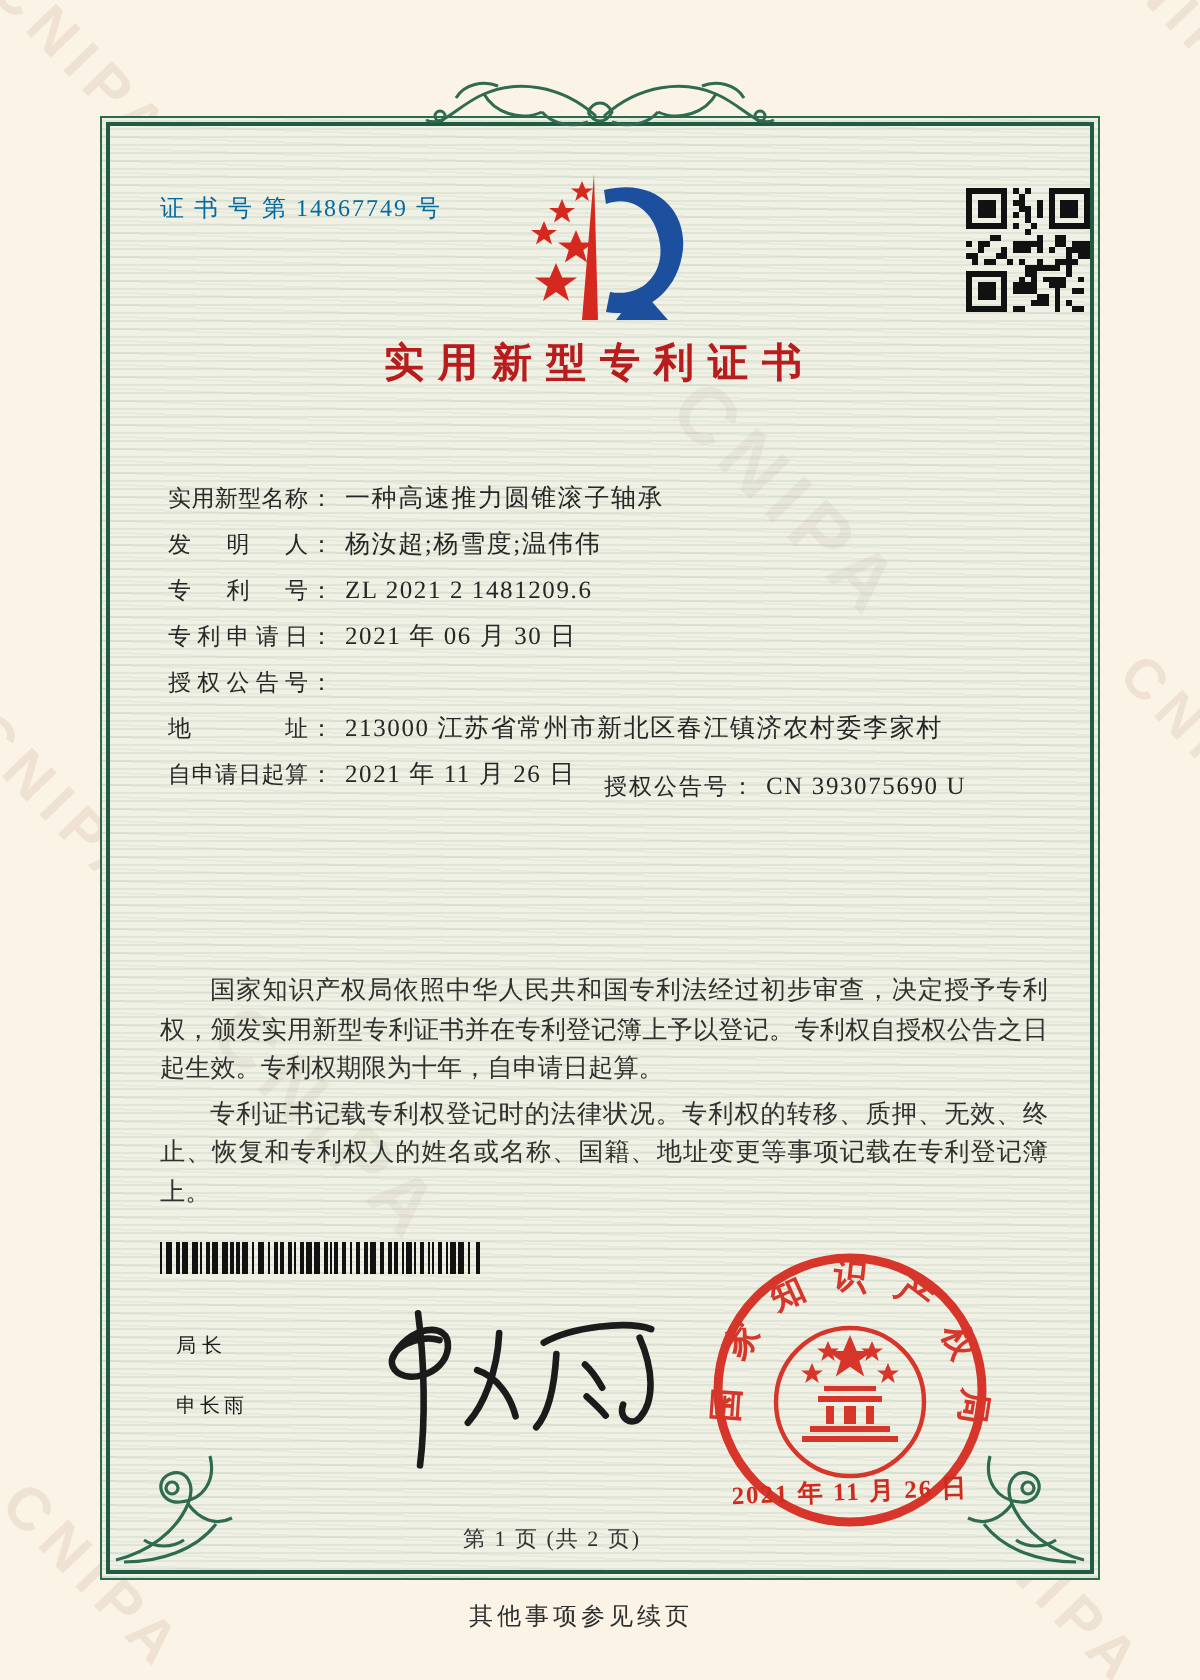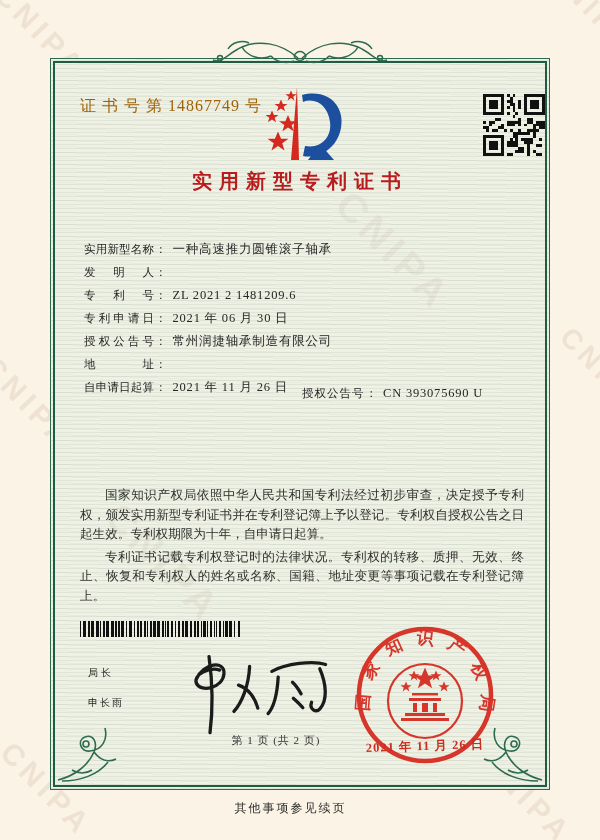--- a/index.html
+++ b/index.html
@@ -10,21 +10,21 @@
       color:rgba(190,150,125,0.18);letter-spacing:5px;transform:rotate(46deg);pointer-events:none;}
   .wm.in{color:rgba(170,140,120,0.10);}
   
   .frame{position:absolute;left:50px;top:58px;width:498px;height:730px;
          border:1px solid #2b6a4e;background:#f0f1e4;
          background-image:repeating-linear-gradient(0deg,rgba(45,110,75,0.085) 0 1px,transparent 1px 4px),
                           repeating-linear-gradient(2deg,rgba(45,110,75,0.05) 0 1px,transparent 1px 6px);}
   .frame::after{content:"";position:absolute;inset:2px;border:2px solid #1f5c42;pointer-events:none;}
   .orn{position:absolute;pointer-events:none;}
   
-  .certno{position:absolute;left:80px;top:96px;font-size:16px;letter-spacing:1px;color:#a16207;}
+  .certno{position:absolute;left:80px;top:96px;font-size:12px;letter-spacing:1px;color:#0369a1;}
   .logo{position:absolute;left:250px;top:84px;width:100px;height:80px;}
   .qr{position:absolute;left:483px;top:94px;width:62px;height:62px;}
   .title{position:absolute;left:0;top:168px;width:600px;text-align:center;
          font-size:20px;font-weight:600;letter-spacing:7px;color:#b91c1c;}
   .fields{position:absolute;left:84px;top:238px;width:440px;}
   .frow{position:relative;height:23px;display:flex;align-items:center;font-size:12.5px;color:#262626;}
   .flabel{display:inline-block;width:70px;text-align:justify;text-align-last:justify;font-size:11.5px;}
   .fcolon{margin:0 6px 0 1px;font-size:11.5px;}
   .fvalue{letter-spacing:0.8px;}
   .grant{position:absolute;left:218px;top:0;height:35px;display:flex;align-items:center;}
@@ -32,21 +32,21 @@
   .paras{position:absolute;left:80px;top:486px;width:444px;font-size:12.6px;line-height:19.5px;
          text-align:justify;color:#30302e;}
   .paras p{margin:0 0 3px 0;text-indent:25px;}
   .barcode{position:absolute;left:80px;top:621px;width:162px;height:16px;}
   .sigtitle{position:absolute;left:88px;top:666px;font-size:10px;letter-spacing:3px;color:#1c1c1c;}
   .signame{position:absolute;left:88px;top:696px;font-size:10px;letter-spacing:2px;color:#1c1c1c;}
   .sig{position:absolute;left:175px;top:648px;width:170px;height:90px;transform:rotate(-3deg);}
   .seal{position:absolute;left:347px;top:617px;width:156px;height:156px;opacity:0.93;}
   .sealdate{position:absolute;left:347px;top:738px;width:156px;text-align:center;color:#cf2a1e;
             font-size:12.5px;font-weight:600;letter-spacing:1px;transform:rotate(-2deg);}
-  .pagenum{position:absolute;left:0;top:733px;width:552px;text-align:center;font-size:11px;
+  .pagenum{position:absolute;left:0;top:762px;width:552px;text-align:center;font-size:11px;
            letter-spacing:1px;color:#333;}
   .contnote{position:absolute;left:0;top:800px;width:581px;text-align:center;font-size:12px;
             letter-spacing:2px;color:#2e2e2c;}
 </style>
 </head>
 <body>
 
 <div class="page">
 
   <span class="wm" style="left:-18px;top:14px;font-size:30px;">CNIPA</span>
@@ -248,39 +248,40 @@
 
   <div class="fields">
     <div class="frow">
       <span class="flabel">实用新型名称</span>
         <span class="fcolon">：</span>
       <span class="fvalue">一种高速推力圆锥滚子轴承</span>
     </div>
     <div class="frow">
       <span class="flabel">发明人</span>
         <span class="fcolon">：</span>
+      <span class="fvalue">杨汝超;杨雪度;温伟伟</span>
     </div>
     <div class="frow">
       <span class="flabel">专利号</span>
         <span class="fcolon">：</span>
       <span class="fvalue">ZL 2021 2 1481209.6</span>
     </div>
     <div class="frow">
       <span class="flabel">专利申请日</span>
         <span class="fcolon">：</span>
       <span class="fvalue">2021 年 06 月 30 日</span>
     </div>
     <div class="frow">
       <span class="flabel">授权公告号</span>
         <span class="fcolon">：</span>
-      <span class="fvalue">常州润捷轴承制造有限公司</span>
     </div>
     <div class="frow">
       <span class="flabel">地址</span>
         <span class="fcolon">：</span>
+      <span class="fvalue">213000 江苏省常州市新北区春江镇济农村委李家村</span>
     </div>
     <div class="frow">
       <span class="flabel">自申请日起算</span>
         <span class="fcolon">：</span>
       <span class="fvalue">2021 年 11 月 26 日</span>
       <span class="grant">
         <span class="glabel">授权公告号</span>
           <span class="fcolon">：</span>
         <span class="fvalue">CN 393075690 U</span>
       </span>

